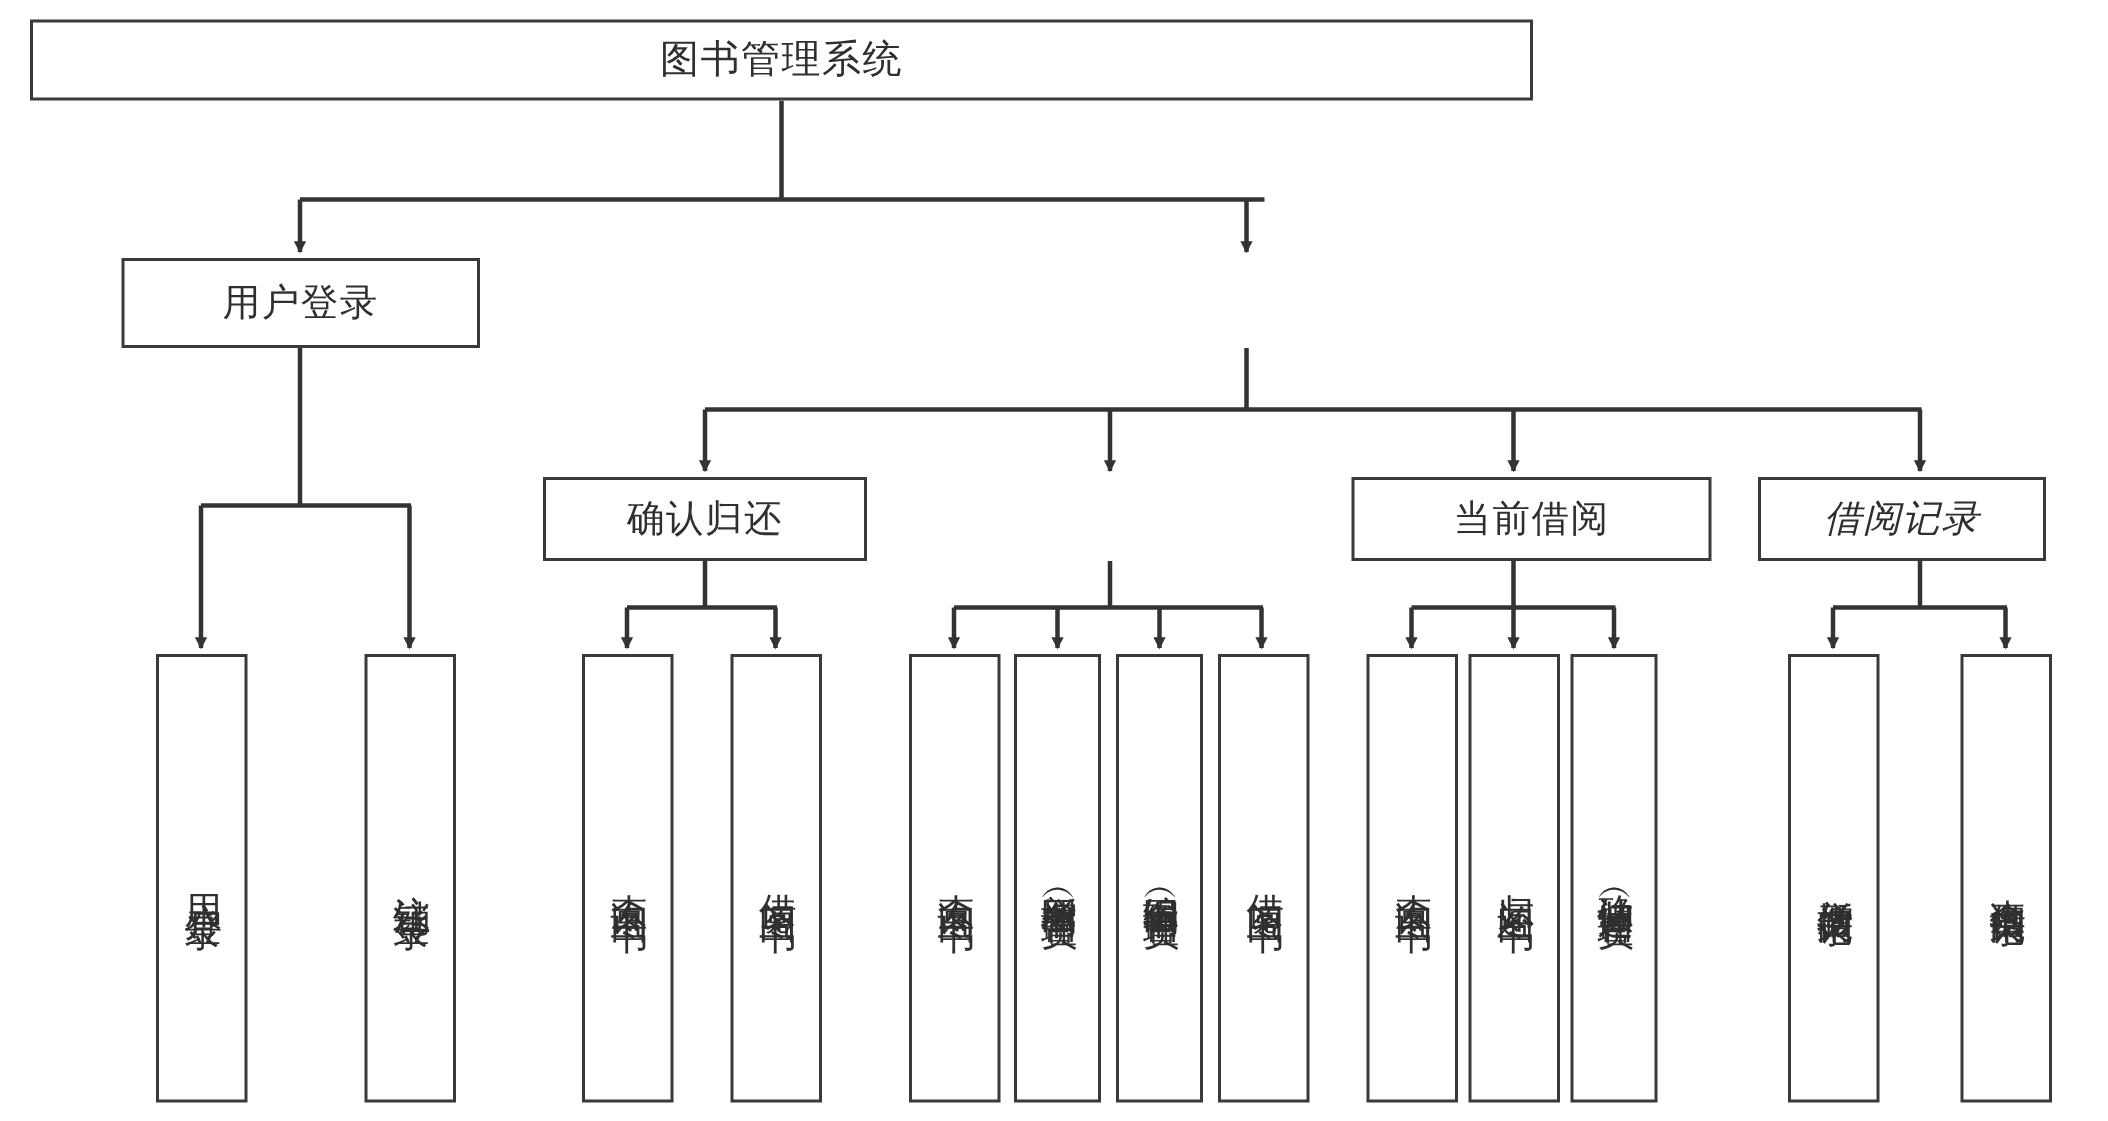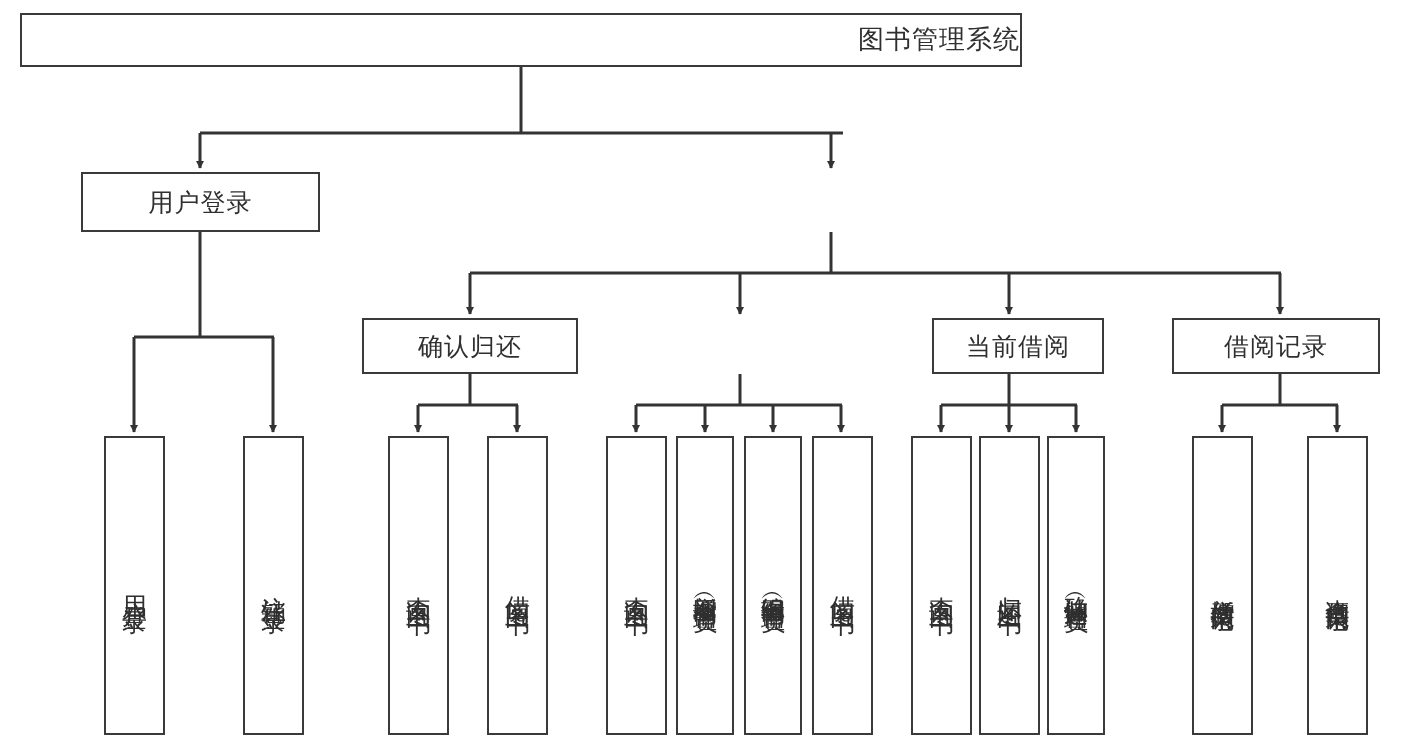--- a/index.html
+++ b/index.html
@@ -111,35 +111,35 @@
       <path d="M1009,405 L1009,432" marker-end="url(#arrow)"></path>
       <path d="M1076,405 L1076,432" marker-end="url(#arrow)"></path>
 
       <path d="M1280,374 L1280,405"></path>
       <path d="M1222,405 L1338,405"></path>
       <path d="M1222,405 L1222,432" marker-end="url(#arrow)"></path>
       <path d="M1337,405 L1337,432" marker-end="url(#arrow)"></path>
     </g>
   </svg>
 
-  <div class="node horiz root" style="left:20px;top:13px;width:1002px;height:54px;justify-content:flex-end;">
+  <div class="node horiz root" style="left:20px;top:13px;width:1002px;height:54px;">
     <span class="label">图书管理系统</span>
   </div>
 
   <div class="node horiz" style="left:81px;top:172px;width:239px;height:60px;">
     <span class="label">用户登录</span>
   </div>
 
   <div class="node horiz" style="left:362px;top:318px;width:216px;height:56px;">
     <span class="label">确认归还</span>
   </div>
-  <div class="node horiz" style="left:901px;top:318px;width:172px;height:56px;margin-left:31px;">
+  <div class="node horiz" style="left:901px;top:318px;width:240px;height:56px;">
     <span class="label">当前借阅</span>
   </div>
-  <div class="node horiz" style="left:1172px;top:318px;width:208px;height:56px;">
+  <div class="node horiz" style="left:1172px;top:318px;width:192px;height:56px;font-style:italic;">
     <span class="label">借阅记录</span>
   </div>
 
   <div class="node vert" style="left:104px;top:436px;width:61px;height:299px;">
     <span class="label">用户登录</span>
   </div>
   <div class="node vert" style="left:243px;top:436px;width:61px;height:299px;">
     <span class="label">注销登录</span>
   </div>
 

